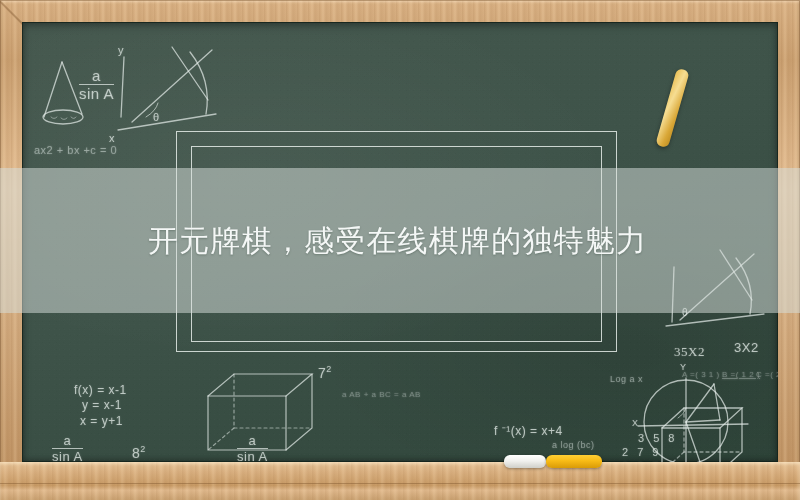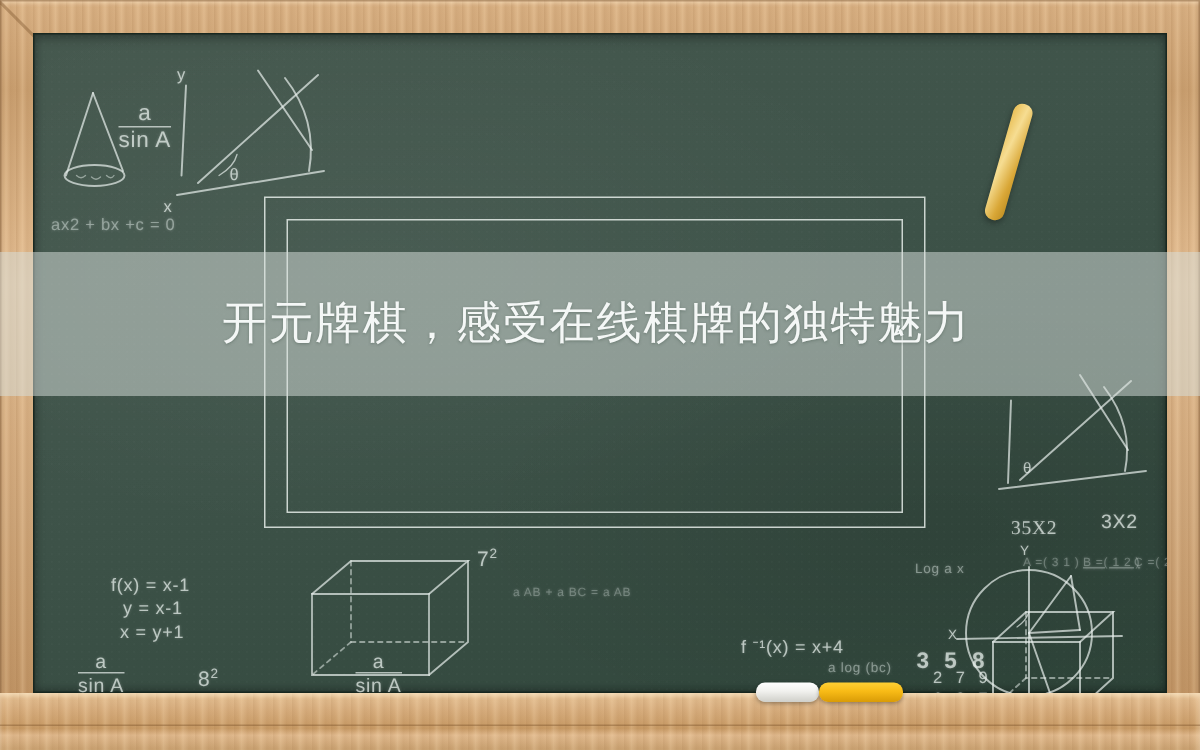--- a/index.html
+++ b/index.html
@@ -118,21 +118,21 @@
   }
   .deco-rect.outer { left: 154px; top: 109px; width: 439px; height: 219px; }
   .deco-rect.inner { left: 169px; top: 124px; width: 409px; height: 194px; }
 
   
   .title-band {
     position: absolute;
     left: 0;
     right: 0;
     top: 168px;
-    height: 96px;
+    height: 145px;
     background: rgba(215,222,219,0.52);
     display: flex;
     align-items: center;
     pointer-events: none;
   }
   .title-text {
     margin-left: 148px;
     font-size: 30px;
     line-height: 1;
     color: #f4f7f6;
@@ -299,21 +299,21 @@
     <div class="chalk-text" style="left:215px; top:412px; font-size:13px;">
       <span class="frac">
         <span class="num">a</span>
         <span class="den">sin A</span>
       </span>
     </div>
 
     <div class="chalk-text" style="left:472px; top:400px; font-size:12px;">f ⁻¹(x) = x+4</div>
     <div class="chalk-text dim" style="left:530px; top:418px; font-size:9px;text-align:center;">a log (bc)</div>
 
-    <div class="chalk-text" style="left:589px; top:410px; font-size:15px; letter-spacing:3px;font-weight:bold;">3 5 8</div>
+    <div class="chalk-text" style="left:616px; top:410px; font-size:11px; letter-spacing:3px;">3 5 8</div>
     <div class="chalk-text" style="left:600px; top:424px; font-size:11px; letter-spacing:3px;">2 7 9</div>
     <div class="chalk-text" style="left:600px; top:438px; font-size:11px; letter-spacing:3px;">6 3 7</div>
 
     <div class="chalk-text" style="left:652px; top:322px; font-size:13px;font-family:Liberation Serif, serif;">35X2</div>
     <div class="chalk-text" style="left:712px; top:318px; font-size:13px;">3X2</div>
     <div class="chalk-text faint" style="left:660px; top:348px; font-size:8px;">A =( 3  1 )</div>
     <div class="chalk-text faint" style="left:700px; top:348px; font-size:8px;text-decoration:underline;">B =( 1  2 )</div>
     <div class="chalk-text faint" style="left:734px; top:348px; font-size:8px;">C =( 2  3 )</div>
     <div class="chalk-text dim" style="left:588px; top:352px; font-size:9px;">Log a x</div>
     <div class="chalk-text" style="left:658px; top:340px; font-size:9px;">Y</div>

